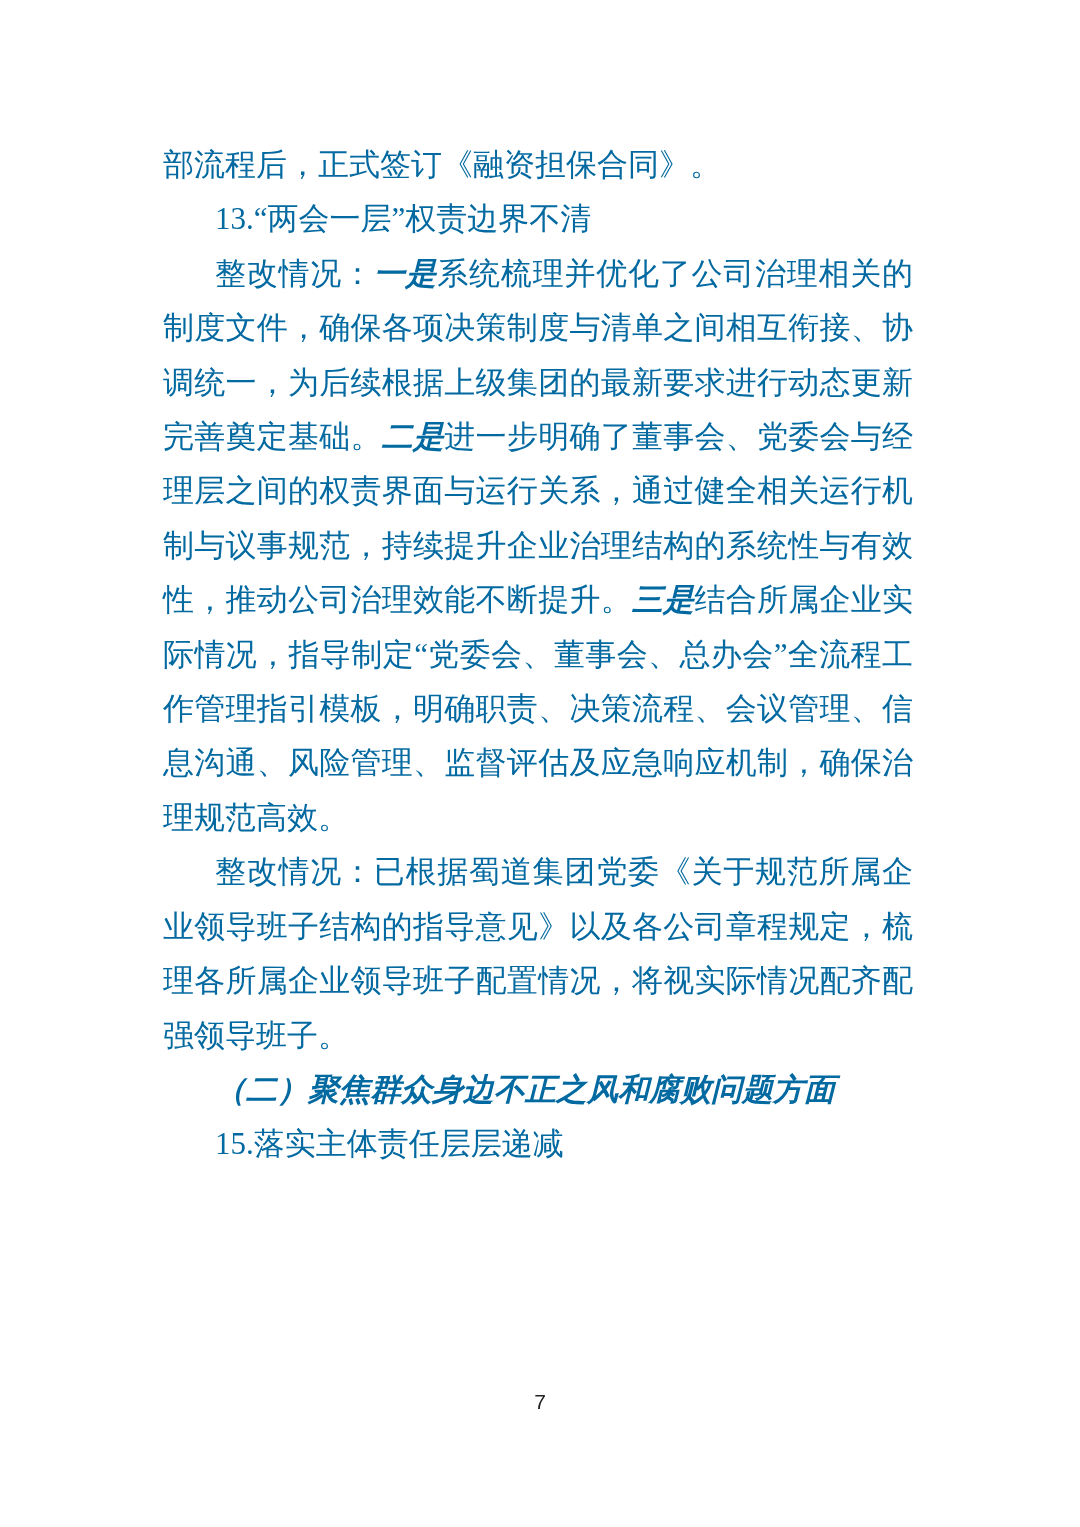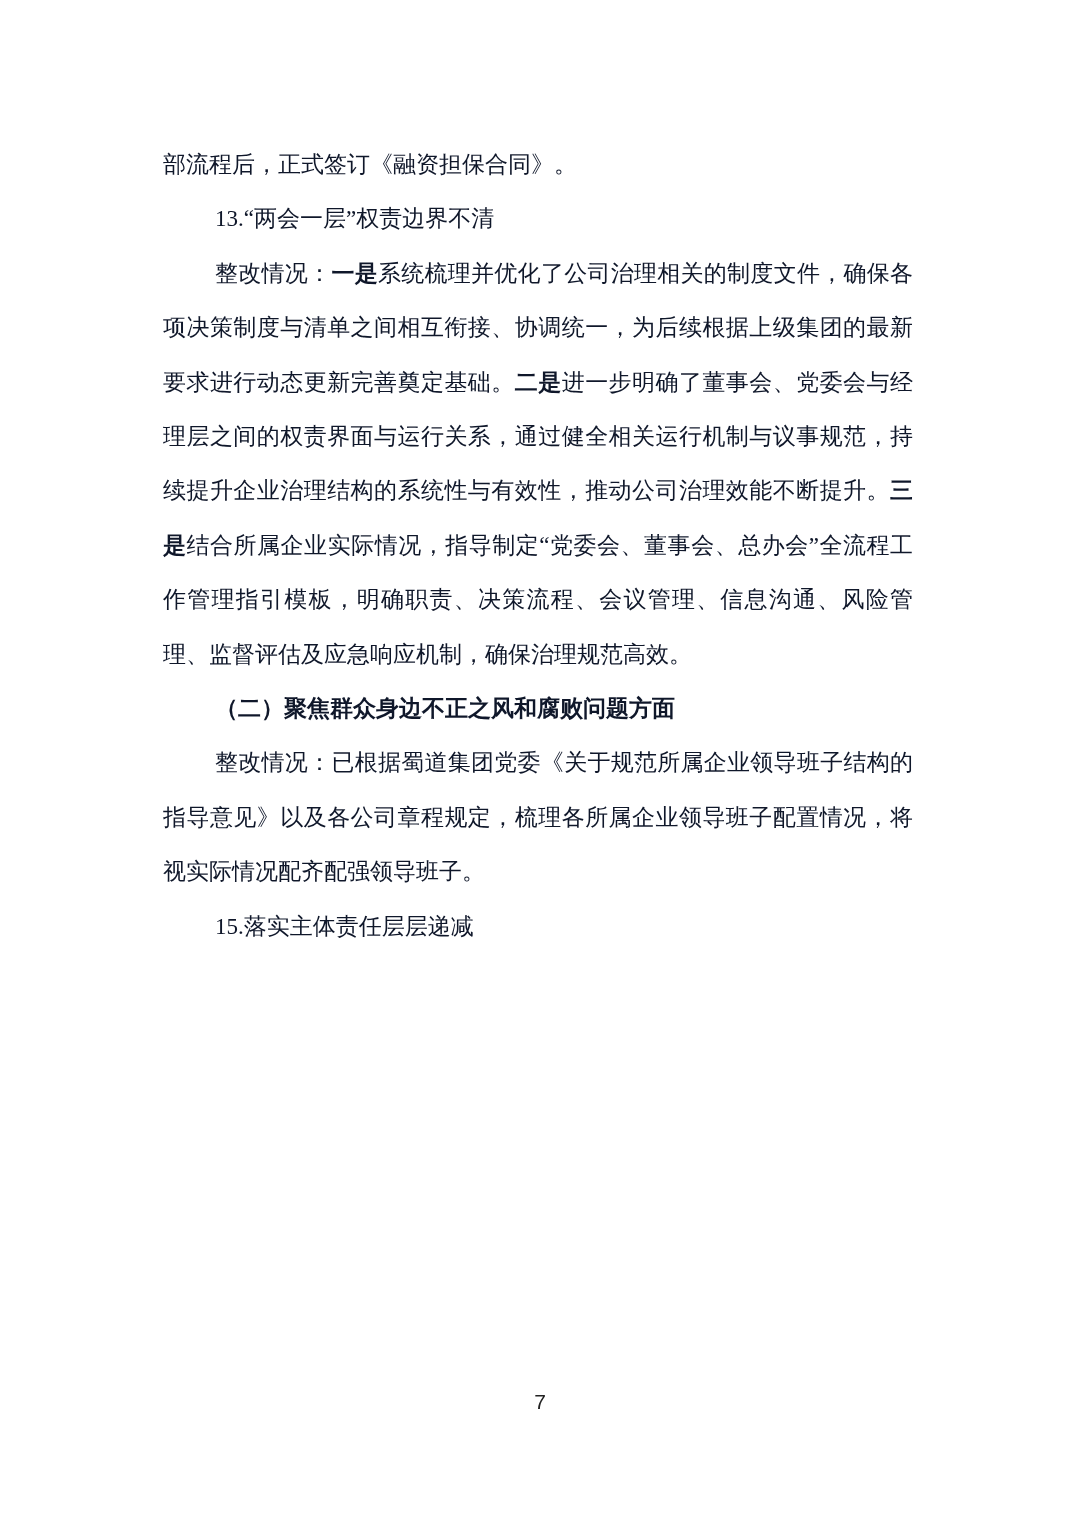--- a/index.html
+++ b/index.html
@@ -13,39 +13,40 @@
     height: 1527px;
     background: #ffffff;
     overflow: hidden;
   }
   .doc-body {
     position: absolute;
     left: 163px;
     top: 138px;
     width: 750px;
     font-family: "Liberation Serif", "DejaVu Serif", serif;
-    font-size: 23px;
+    font-size: 31px;
     line-height: 54.4px;
-    color: #0f172a;
+    color: #0369a1;
     text-align: justify;
     text-justify: inter-character;
     letter-spacing: 0;
   }
   .doc-body p {
     margin: 0;
     padding: 0;
   }
   .doc-body p.indent {
     text-indent: 52px;
   }
   .doc-body p.heading {
     font-weight: 700;
   }
   .doc-body strong {
     font-weight: 700;
+    font-style: italic;
   }
   .page-footer {
     position: absolute;
     left: 0;
     top: 1390px;
     width: 1080px;
     text-align: center;
   }
   .page-number {
     font-family: "Liberation Sans", "DejaVu Sans", sans-serif;
@@ -54,20 +55,20 @@
   }
 </style>
 </head>
 <body>
 
 <div class="page">
   <div class="doc-body" id="doc-body">
       <p class=""><span>部流程后，正式签订《融资担保合同》。</span></p>
       <p class="indent"><span>13.“两会一层”权责边界不清</span></p>
       <p class="indent"><span>整改情况：</span><strong>一是</strong><span>系统梳理并优化了公司治理相关的制度文件，确保各项决策制度与清单之间相互衔接、协调统一，为后续根据上级集团的最新要求进行动态更新完善奠定基础。</span><strong>二是</strong><span>进一步明确了董事会、党委会与经理层之间的权责界面与运行关系，通过健全相关运行机制与议事规范，持续提升企业治理结构的系统性与有效性，推动公司治理效能不断提升。</span><strong>三是</strong><span>结合所属企业实际情况，指导制定“党委会、董事会、总办会”全流程工作管理指引模板，明确职责、决策流程、会议管理、信息沟通、风险管理、监督评估及应急响应机制，确保治理规范高效。</span></p>
+      <p class="indent"><span>整改情况：已根据蜀道集团党委《关于规范所属企业领导班子结构的指导意见》以及各公司章程规定，梳理各所属企业领导班子配置情况，将视实际情况配齐配强领导班子。</span></p>
       <p class="indent heading"><strong>（二）聚焦群众身边不正之风和腐败问题方面</strong></p>
-      <p class="indent"><span>整改情况：已根据蜀道集团党委《关于规范所属企业领导班子结构的指导意见》以及各公司章程规定，梳理各所属企业领导班子配置情况，将视实际情况配齐配强领导班子。</span></p>
       <p class="indent"><span>15.落实主体责任层层递减</span></p>
     </div>
   <div class="page-footer">
     <span class="page-number">7</span>
   </div>
 </div>
 
 </body></html>

